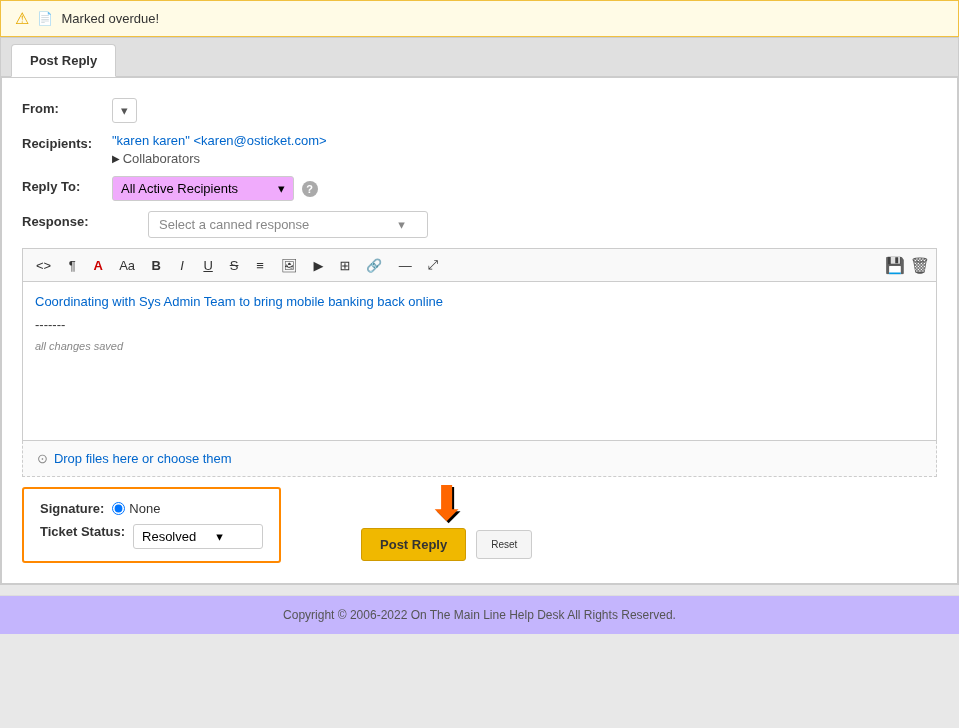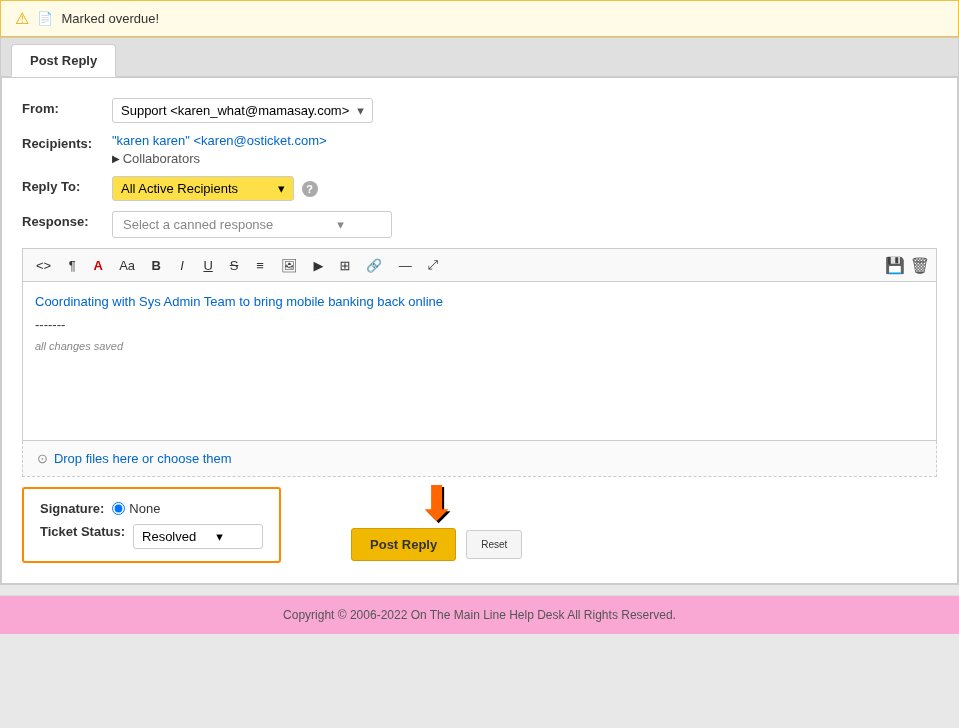--- a/index.html
+++ b/index.html
@@ -123,21 +123,21 @@
     
     .reply-to-row {
       display: flex;
       align-items: center;
       gap: 8px;
     }
     .reply-to-select {
       display: inline-flex;
       align-items: center;
       border: 1px solid #ccc;
-      background: #fde047;
+      background: #f0abfc;
       padding: 4px 8px;
       border-radius: 3px;
       font-size: 13px;
       cursor: pointer;
       gap: 40px;
       min-width: 180px;
     }
     .help-icon {
       width: 16px;
       height: 16px;
@@ -155,23 +155,24 @@
     
     .canned-select {
       display: inline-flex;
       align-items: center;
       border: 1px solid #ccc;
       background: #fff;
       padding: 5px 10px;
       border-radius: 3px;
       font-size: 13px;
       cursor: pointer;
-      gap: 64px;
+      gap: 89px;
       min-width: 280px;
       color: #888;
+      margin-left: 36px;
     }
 
     
     .editor-toolbar {
       display: flex;
       align-items: center;
       border: 1px solid #ccc;
       border-bottom: none;
       background: #f9f9f9;
       padding: 4px 6px;
@@ -249,21 +250,21 @@
     }
     .drop-link {
       color: #0066cc;
     }
 
     
     .bottom-section {
       display: flex;
       align-items: center;
       margin-top: 10px;
-      gap: 10px;
+      gap: 20px;
     }
     .signature-status-box {
       border: 2px solid #ff8800;
       padding: 12px 16px;
       border-radius: 3px;
       min-width: 200px;
     }
     .signature-row {
       display: flex;
       align-items: center;
@@ -340,21 +341,21 @@
       align-items: center;
       gap: 4px;
     }
 
     
     .footer {
       text-align: center;
       padding: 12px;
       color: #555;
       font-size: 12px;
-      background: #f9a8d4;
+      background: #c4b5fd;
       border-top: 1px solid #ddd;
       margin-top: 10px;
     }
   </style>
 </head>
 <body>
 
 <div class="warning-bar">
   <span class="warning-icon">⚠</span>
   <span>📄</span>
@@ -366,21 +367,20 @@
   <div class="tabs">
     <div class="tab active">Post Reply</div>
   </div>
 
   <div class="form-area">
 
     <div class="form-row">
       <div class="form-label">From:</div>
       <div class="form-value">
         <div class="from-select">
-          <span>Support &lt;karen_what@mamasay.com&gt;</span>
           <span class="chevron">▾</span>
         </div>
       </div>
     </div>
 
     <div class="form-row">
       <div class="form-label">Recipients:</div>
       <div class="form-value">
         <a class="recipient-link" href="#">"karen karen" &lt;karen@osticket.com&gt;</a>
         <div class="collaborators-link">

